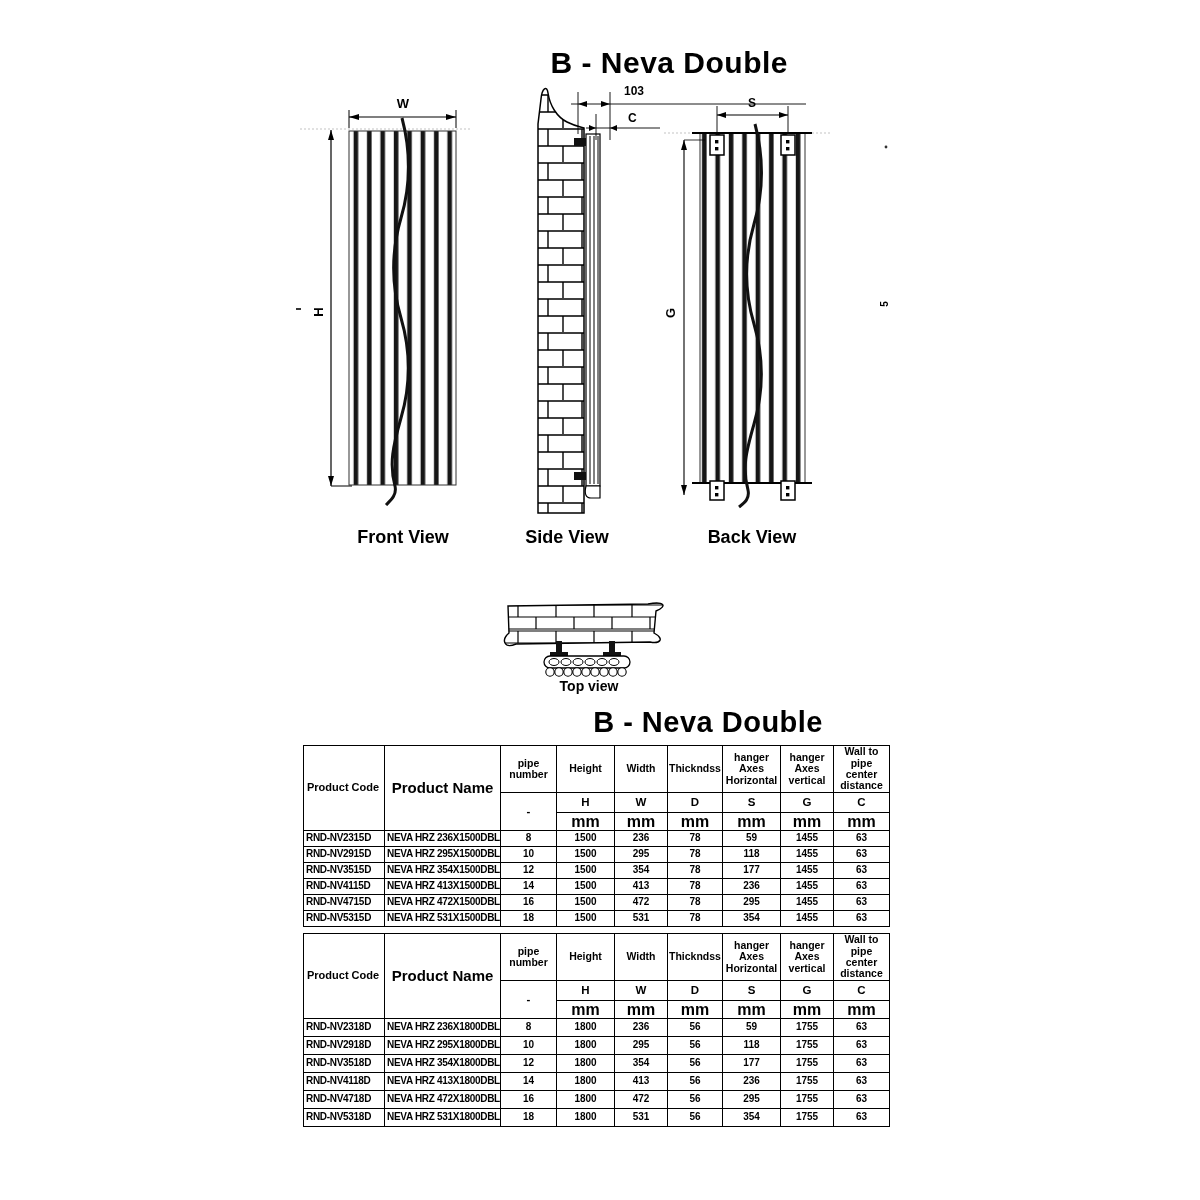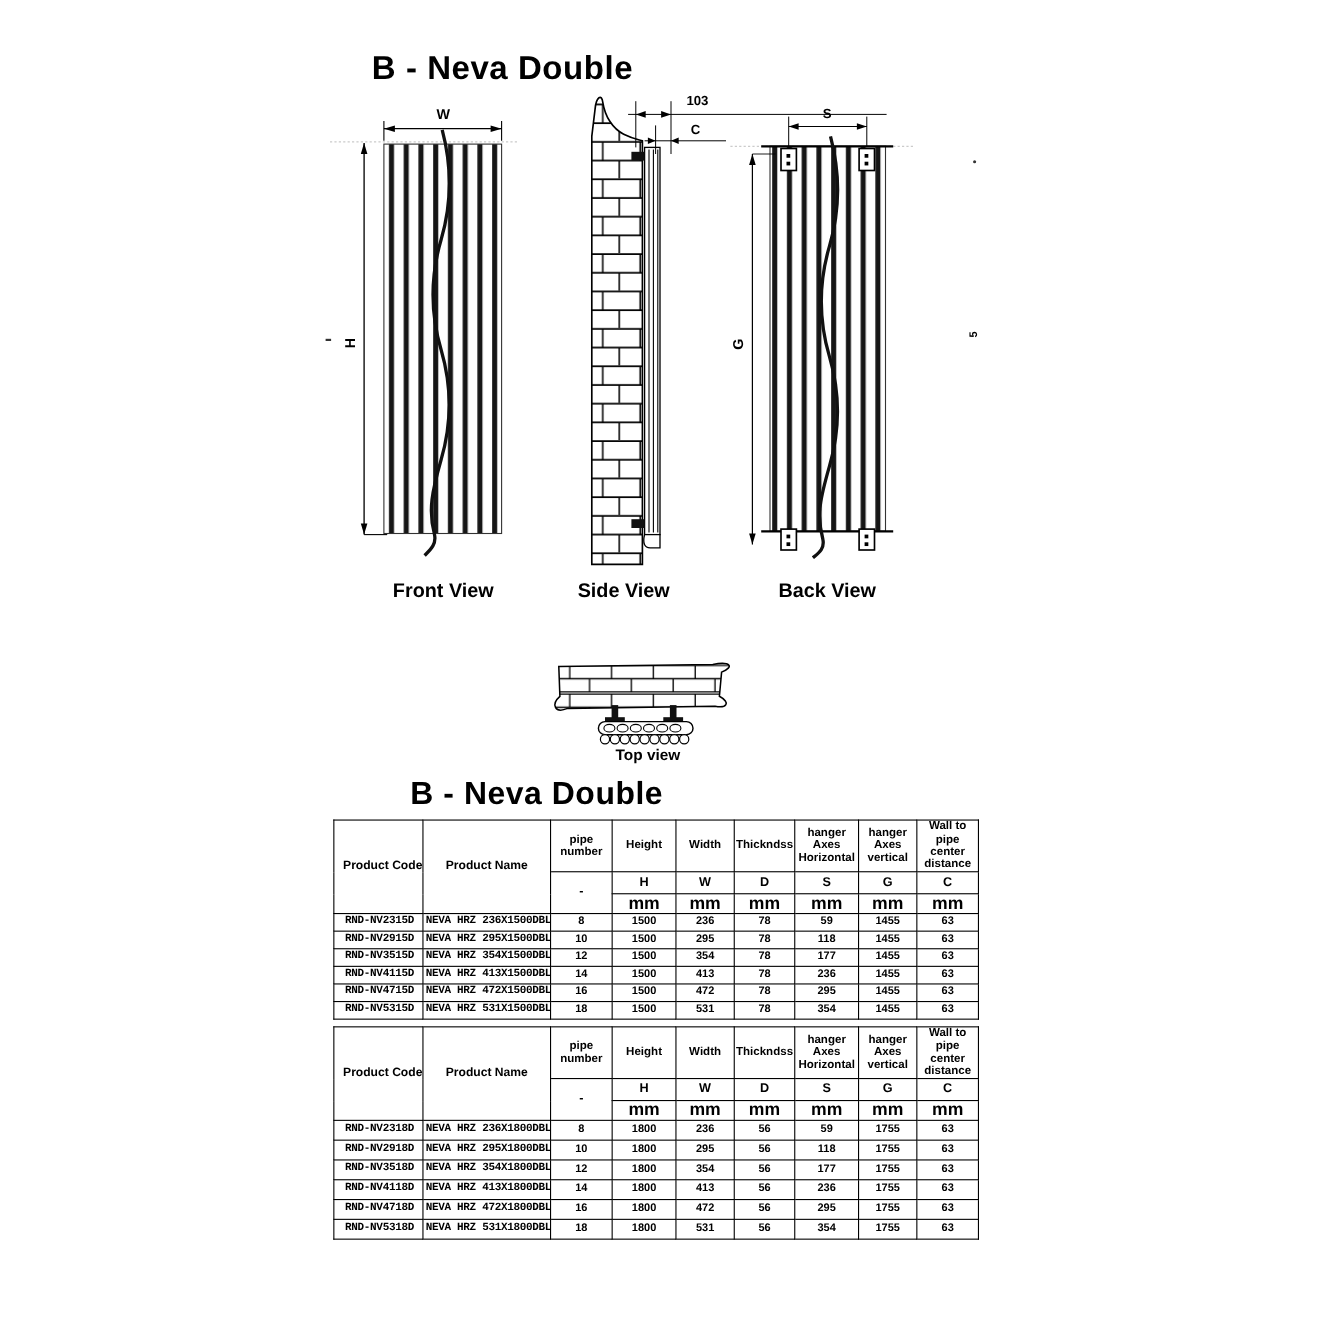--- a/index.html
+++ b/index.html
@@ -1,46 +1,46 @@
 <!DOCTYPE html>
 <html><head>
 <meta charset="utf-8">
 <style>
   html,body{margin:0;padding:0}
   body{
     width:1200px;height:1200px;position:relative;background:#fff;
     font-family:"Liberation Sans", sans-serif;color:#000;overflow:hidden;
   }
-  .title{position:absolute;font-weight:bold;text-align:left;letter-spacing:.5px;white-space:nowrap}
+  .title{position:absolute;font-weight:bold;text-align:right;letter-spacing:.5px;white-space:nowrap}
   #title-drawing{left:338px;top:46px;width:450px;font-size:30px}
   #title-table{left:373px;top:706px;width:450px;font-size:29px}
 
   svg.drawing{position:absolute;left:280px;top:78px}
   .dimtxt{font-weight:bold;font-size:13px}
   .dimtxt-sm{font-weight:bold;font-size:12px}
   .viewlbl{font-weight:bold;font-size:18px}
   .toplbl{font-weight:bold;font-size:14px}
 
   table.spec{position:absolute;left:303px;width:587px;border-collapse:collapse;table-layout:fixed;background:#fff}
   #table-1500{top:745px}
   #table-1800{top:933px}
   .spec th,.spec td{
     border:1.7px solid #000;padding:0;margin:0;text-align:center;vertical-align:middle;
     font-weight:bold;line-height:1.08;font-family:"Liberation Sans",sans-serif;overflow:hidden;
   }
   .spec th.colhead{font-size:10.5px}
-  .spec th.pc{text-align:right;padding-left:3px;font-size:11px}
-  .spec th.pn{font-size:11px}
+  .spec th.pc{text-align:left;padding-left:3px;font-size:11px}
+  .spec th.pn{font-size:15px}
   .spec tr.rowname{height:47px}
   .spec tr.rowsym td{height:19px;font-size:11.5px}
   .spec tr.rowunit td{height:15px;font-size:16px}
   .spec tr.data td{height:15px;font-size:10px}
   #table-1800 tr.data td{height:17px}
   .spec td.code,.spec td.name{
-    text-align:center;padding-left:2px;font-size:9.5px;letter-spacing:-.3px;white-space:nowrap;font-family:Liberation Mono, monospace;
+    text-align:left;padding-left:2px;font-size:9.5px;letter-spacing:-.3px;white-space:nowrap;
   }
 </style>
 </head>
 <body>
 
 <div class="title" id="title-drawing">B - Neva Double</div>
 
 <svg class="drawing" width="640" height="630" viewBox="280 78 640 630">
   <defs>
     <pattern id="bars" x="349" y="0" width="13.4" height="8" patternUnits="userSpaceOnUse">

